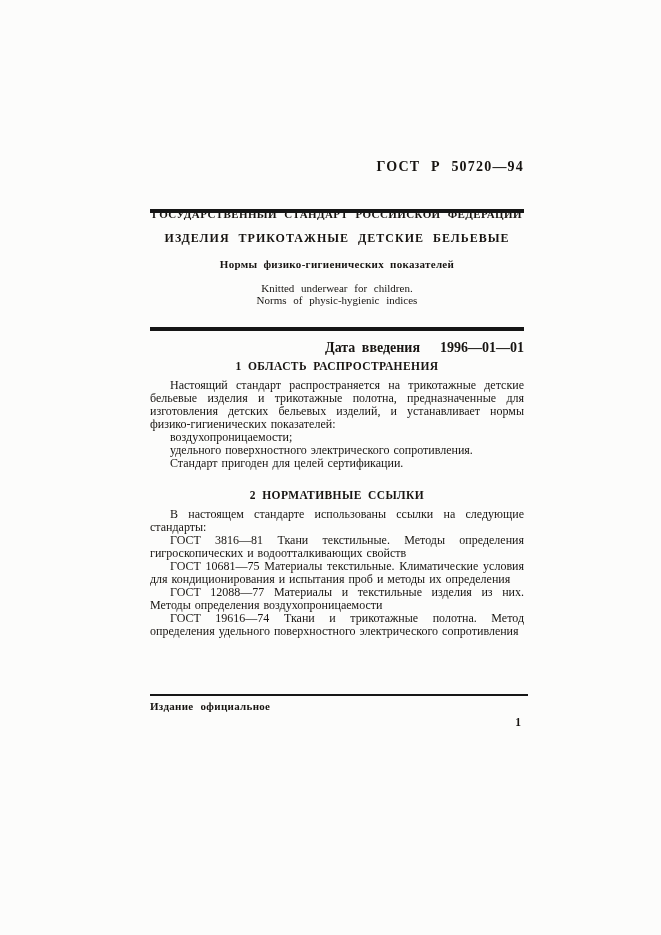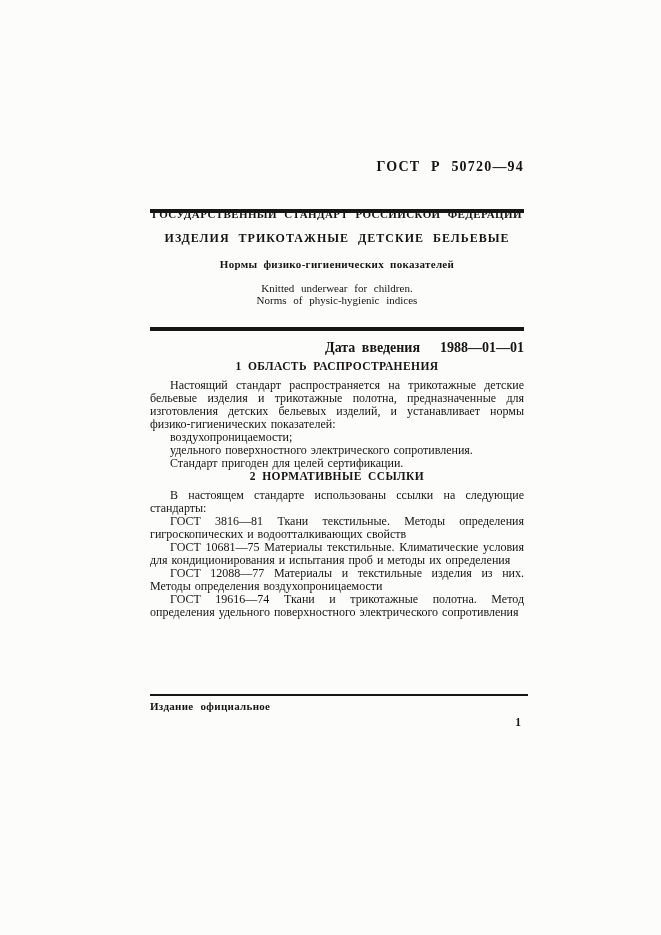--- a/index.html
+++ b/index.html
@@ -66,21 +66,21 @@
   .date-line {
     top: 340px;
     display: flex;
     justify-content: flex-end;
     gap: 20px;
     font-size: 14px;
     font-weight: bold;
     word-spacing: 3px;
   }
   .section-1 { top: 360px; }
-  .section-2 { top: 470px; }
+  .section-2 { top: 489px; }
   .section-heading {
     text-align: center;
     font-weight: bold;
     font-size: 11.5px;
     letter-spacing: 0.4px;
     word-spacing: 3px;
     margin-bottom: 7px;
   }
   .section p {
     font-size: 12px;
@@ -121,21 +121,21 @@
 
   <div class="abs doc-title-en">
     <div>Knitted underwear for children.</div>
     <div>Norms of physic-hygienic indices</div>
   </div>
 
   <div class="abs rule rule-mid"></div>
 
   <div class="abs date-line">
     <span>Дата введения</span>
-    <span>1988—01—01</span>
+    <span>1996—01—01</span>
   </div>
 
   <div class="abs section section-1">
     <div class="section-heading">1 ОБЛАСТЬ РАСПРОСТРАНЕНИЯ</div>
     <p>Настоящий стандарт распространяется на трикотажные детские бельевые изделия и трикотажные полотна, предназначенные для изготовления детских бельевых изделий, и устанавливает нормы физико-гигиенических показателей:</p>
     <p>воздухопроницаемости;</p>
     <p>удельного поверхностного электрического сопротивления.</p>
     <p>Стандарт пригоден для целей сертификации.</p>
   </div>
 

